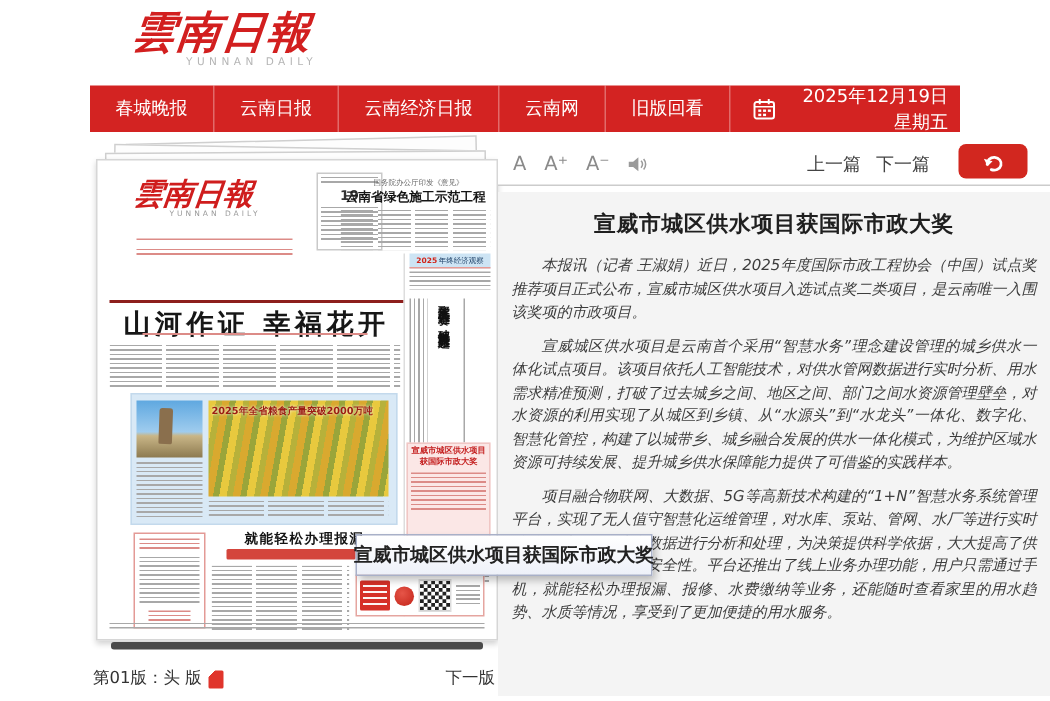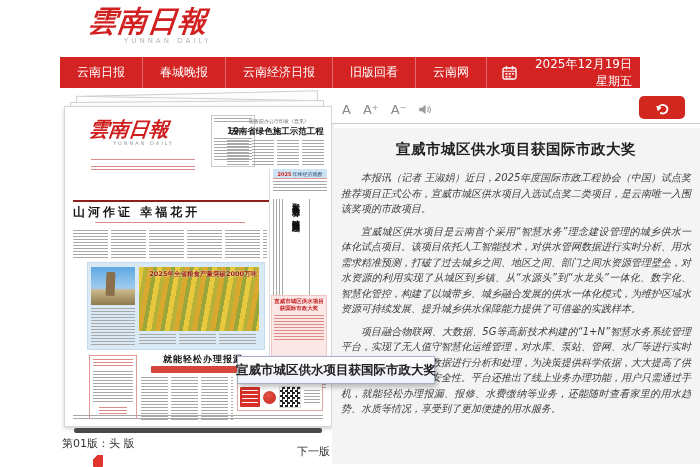--- a/index.html
+++ b/index.html
@@ -22,58 +22,58 @@
   
   .sheet{position:absolute;background:#fdfdfd;border:1px solid #cfcfcf;}
   .sheet1{left:84px;top:93px;width:232px;height:14px;transform:rotate(-1.4deg);}
   .sheet2{left:76px;top:98px;width:244px;height:12px;transform:rotate(1deg);}
   .sheet3{left:70px;top:101px;width:252px;height:10px;transform:rotate(-.4deg);}
   .front-page{position:absolute;left:64px;top:106px;width:266px;height:319px;background:#fff;
     border:1px solid #d6d6d6;box-shadow:0 2px 4px rgba(0,0,0,.18);cursor:pointer;}
   .stack-base{position:absolute;left:74px;top:428px;width:248px;height:5px;background:#4a4a4a;border-radius:2px;}
   .page-footer{position:absolute;left:62px;top:438px;width:268px;height:26px;display:flex;
     justify-content:space-between;align-items:center;font-size:11px;color:#333;}
-  .edition{display:flex;align-items:center;gap:4px;flex-direction:column;}
+  .edition{display:flex;align-items:flex-end;gap:4px;}
   .pdf-icon{display:inline-block;width:10px;height:12px;border-radius:1px;cursor:pointer;
     background:linear-gradient(135deg,#ffffff 0 3px,#e0352c 3px);}
   .next-page{cursor:pointer;color:#333;}
   
   .sim{background:repeating-linear-gradient(to bottom,#a8a8a8 0 1px,transparent 1px 3px);}
   .sim-red{background:repeating-linear-gradient(to bottom,#dc8b87 0 1px,transparent 1px 3px);}
   .simv{background:repeating-linear-gradient(to right,#a8a8a8 0 1px,transparent 1px 3px);}
   .simcols{background:repeating-linear-gradient(to bottom,#a8a8a8 0 1px,transparent 1px 3px);
     -webkit-mask-image:repeating-linear-gradient(to right,#000 0 var(--cw,20px),transparent var(--cw,20px) calc(var(--cw,20px) + 3px));
     mask-image:repeating-linear-gradient(to right,#000 0 var(--cw,20px),transparent var(--cw,20px) calc(var(--cw,20px) + 3px));}
   .fp{position:absolute;}
   .fp-logo-cn{font-family:"DejaVu Serif","Liberation Serif",serif;font-weight:bold;font-style:italic;
     font-size:20px;color:#cf1d1d;transform:skewX(-6deg);line-height:1;}
   .fp-logo-en{font-size:5px;color:#9a9a9a;letter-spacing:2px;margin:1px 0 0 24px;}
   .fp-datebox{left:146px;top:8px;width:44px;height:52px;border:1px solid #c9c9c9;padding:2px;box-sizing:border-box;}
   .fp-day{font-size:9px;font-weight:bold;color:#333;text-align:center;margin:2px 0;}
   .fp-kicker{left:166px;top:11px;width:96px;font-size:5px;color:#666;text-align:center;}
   .fp-topheadline{left:162px;top:19px;width:100px;font-size:8.5px;font-weight:bold;color:#151515;text-align:center;}
   .fp-rule{left:8px;top:93px;width:196px;height:2px;background:#8d1f1c;}
   .fp-divider{left:204px;top:62px;height:242px;border-left:1px solid #ddd;}
-  .fp-mainheadline{left:8px;top:97px;width:196px;font-size:12px;font-weight:bold;letter-spacing:3px;
-    color:#161616;white-space:nowrap;}
+  .fp-mainheadline{left:8px;top:97px;width:196px;font-size:18px;font-weight:bold;letter-spacing:3px;
+    text-align:center;color:#161616;white-space:nowrap;}
   .fp-econbar{left:208px;top:62px;width:54px;height:9px;background:#cde4f4;border-bottom:1px solid #e59a94;
     display:flex;align-items:center;justify-content:center;gap:1px;font-size:5px;}
   .fp-econbar .year{color:#d22318;font-weight:bold;}
   .fp-econbar .rest{color:#1c3f66;}
   .fp-vert{left:224px;top:90px;height:106px;writing-mode:vertical-rl;text-orientation:upright;
     font-size:8px;font-weight:bold;color:#111;letter-spacing:1px;}
   .fp-photoblock{left:22px;top:155px;width:176px;height:86px;background:#d9e9f6;border:1px solid #c3d9ec;}
   .fp-photo-left{position:absolute;left:3px;top:4px;width:44px;height:38px;
     background:linear-gradient(180deg,#5fa8e0 0%,#9fccee 55%,#c9b687 62%,#8d7a50 100%);}
   .fp-tower{position:absolute;left:15px;top:5px;width:9px;height:24px;background:#8a6f4d;
     border-radius:2px 2px 1px 1px;transform:rotate(2deg);}
   .fp-photo-right{position:absolute;left:51px;top:4px;width:120px;height:64px;
     background:repeating-linear-gradient(100deg,#e8c93e 0 5px,#b7b13a 5px 9px,#d9a92f 9px 14px,#9aa53a 14px 18px);}
   .fp-caption{position:absolute;left:2px;top:3px;right:2px;font-size:6.5px;font-weight:bold;
-    color:#9c1d12;text-align:right;text-shadow:0 0 2px #fff;}
+    color:#9c1d12;text-align:left;text-shadow:0 0 2px #fff;}
   .fp-noticebox{left:24px;top:248px;width:48px;height:64px;border:1px solid #e39a96;padding:3px;box-sizing:border-box;}
   .fp-bottomheadline{left:76px;top:246px;width:124px;font-size:9px;font-weight:bold;color:#141414;
     text-align:center;letter-spacing:1px;}
   .fp-redbar{left:86px;top:259px;width:86px;height:7px;background:#d4453c;border-radius:1px;}
   .fp-pinkbox{left:206px;top:188px;width:56px;height:80px;background:#fbe7e6;border:1px solid #f0c6c4;
     padding:2px;box-sizing:border-box;cursor:pointer;}
   .fp-pinktitle{font-size:5.5px;font-weight:bold;color:#c41f1f;line-height:1.35;text-align:center;}
   .fp-pinkwave{position:absolute;left:2px;right:2px;bottom:2px;height:11px;background:#7fb3de;
     border-radius:45% 55% 0 0;}
   .fp-stampstrip{left:172px;top:276px;width:86px;height:28px;border:1px solid #e5a5a0;background:#fff;
@@ -104,25 +104,25 @@
 </style>
 </head>
 <body>
 
 <div class="site-logo">
   <div class="logo-cn">雲南日報</div>
   <div class="logo-en">YUNNAN DAILY</div>
 </div>
 
 <div class="nav">
+  <span class="nav-item">春城晚报</span>
   <span class="nav-item">云南日报</span>
-  <span class="nav-item">春城晚报</span>
   <span class="nav-item">云南经济日报</span>
+  <span class="nav-item">云南网</span>
   <span class="nav-item">旧版回看</span>
-  <span class="nav-item">云南网</span>
   <span class="nav-cal">
     <svg width="15" height="15" viewBox="0 0 15 15">
       <rect x="1" y="3" width="13" height="11" rx="1.5" fill="none" stroke="#fff" stroke-width="1.3"></rect>
       <line x1="4.5" y1="1" x2="4.5" y2="4.5" stroke="#fff" stroke-width="1.3"></line>
       <line x1="10.5" y1="1" x2="10.5" y2="4.5" stroke="#fff" stroke-width="1.3"></line>
       <line x1="1" y1="6.2" x2="14" y2="6.2" stroke="#fff" stroke-width="1"></line>
       <rect x="3.5" y="8" width="2" height="1.6" fill="#fff"></rect>
       <rect x="6.7" y="8" width="2" height="1.6" fill="#fff"></rect>
       <rect x="9.9" y="8" width="2" height="1.6" fill="#fff"></rect>
       <rect x="3.5" y="10.8" width="2" height="1.6" fill="#fff"></rect>
@@ -223,20 +223,24 @@
     <span class="fbtn">A</span>
     <span class="fbtn">A⁺</span>
     <span class="fbtn">A⁻</span>
     <span class="speaker">
       <svg width="14" height="13" viewBox="0 0 24 22">
         <path d="M2 8v6h5l6 5V3L7 8H2z" fill="#9a9a9a"></path>
         <path d="M16 7a5.5 5.5 0 010 8" stroke="#9a9a9a" stroke-width="1.8" fill="none"></path>
         <path d="M19 5a9 9 0 010 12" stroke="#9a9a9a" stroke-width="1.8" fill="none"></path>
       </svg>
     </span>
+    <span class="pn-group">
+      <span>上一篇</span>
+      <span>下一篇</span>
+    </span>
   </div>
   <div class="reader-content">
     <div class="article-title">宣威市城区供水项目获国际市政大奖</div>
     <p class="article-p">本报讯（记者 王淑娟）近日，2025年度国际市政工程协会（中国）试点奖推荐项目正式公布，宣威市城区供水项目入选试点奖二类项目，是云南唯一入围该奖项的市政项目。</p>
     <p class="article-p">宣威城区供水项目是云南首个采用“智慧水务”理念建设管理的城乡供水一体化试点项目。该项目依托人工智能技术，对供水管网数据进行实时分析、用水需求精准预测，打破了过去城乡之间、地区之间、部门之间水资源管理壁垒，对水资源的利用实现了从城区到乡镇、从“水源头”到“水龙头”一体化、数字化、智慧化管控，构建了以城带乡、城乡融合发展的供水一体化模式，为维护区域水资源可持续发展、提升城乡供水保障能力提供了可借鉴的实践样本。</p>
     <p class="article-p">项目融合物联网、大数据、5G等高新技术构建的“1+N”智慧水务系统管理平台，实现了无人值守智慧化运维管理，对水库、泵站、管网、水厂等进行实时监控，对海量的水务数据进行分析和处理，为决策提供科学依据，大大提高了供水系统的运行效率和安全性。平台还推出了线上业务办理功能，用户只需通过手机，就能轻松办理报漏、报修、水费缴纳等业务，还能随时查看家里的用水趋势、水质等情况，享受到了更加便捷的用水服务。</p>
   </div>
 </div>
 
 <div class="back-btn">

